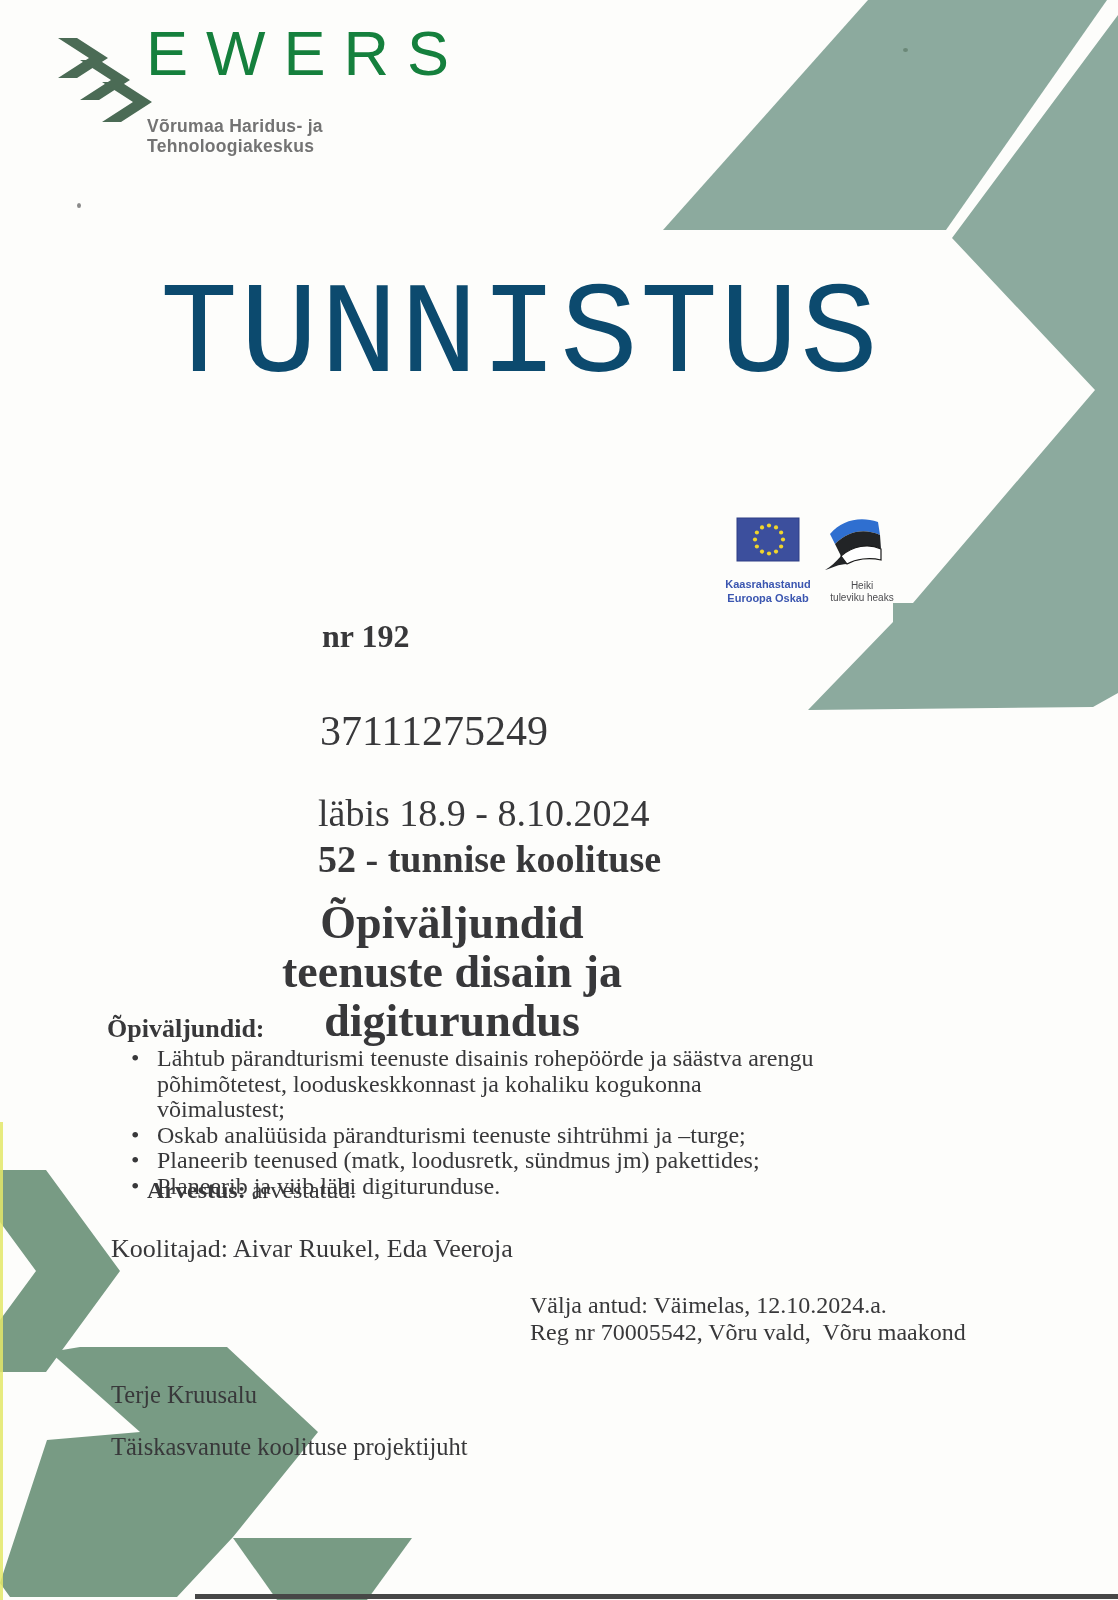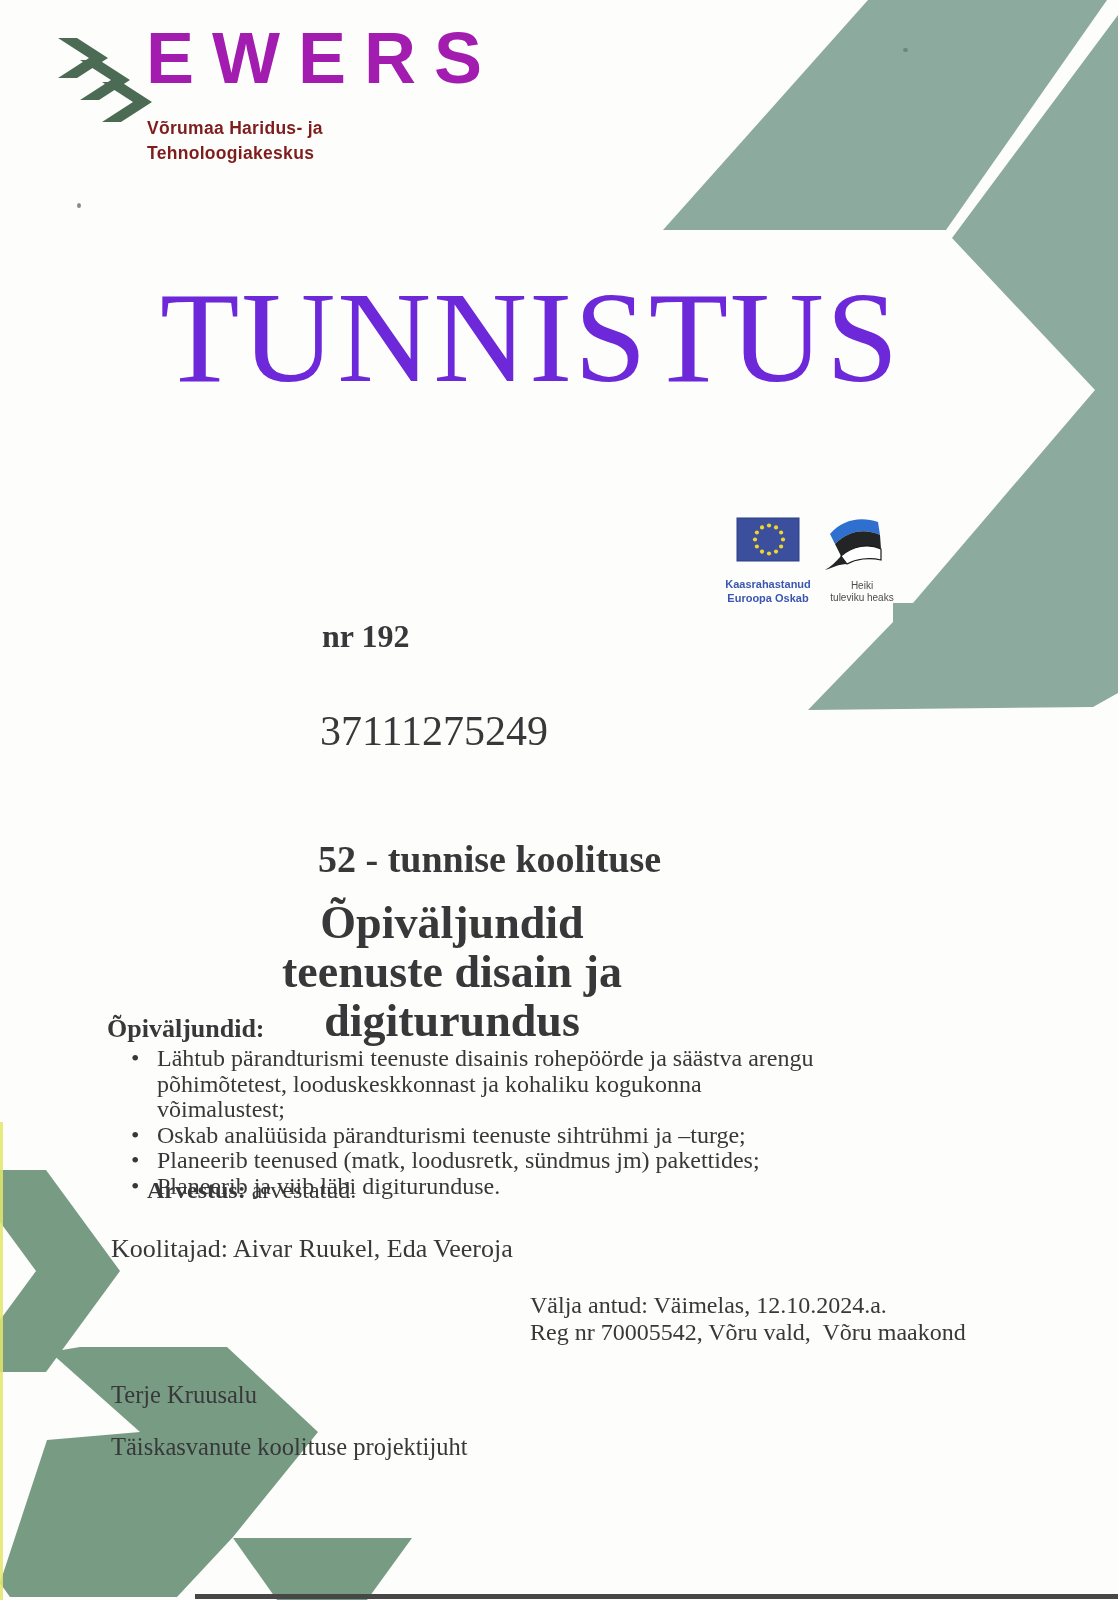--- a/index.html
+++ b/index.html
@@ -6,30 +6,30 @@
   .page{
     position:relative;width:1118px;height:1600px;margin:0 auto;
     background:#fdfdfb;overflow:hidden;
     font-family:"Liberation Serif", serif;color:#38383a;
   }
   .abs{position:absolute;}
   svg{display:block;}
   
   .brand-word{
     font-family:"Liberation Sans", sans-serif;
-    font-size:72px;line-height:1;letter-spacing:18px;color:#a21caf;font-weight:bold;
+    font-size:63px;line-height:1;letter-spacing:18px;color:#15803d;
   }
   .brand-sub{
     font-family:"Liberation Sans", sans-serif;font-weight:bold;
-    font-size:17.5px;line-height:25px;letter-spacing:.3px;color:#7f1d1d;
+    font-size:17.5px;line-height:20px;letter-spacing:.3px;color:#737373;
     white-space:pre-line;
   }
   .doc-title{
-    font-family:Liberation Serif, serif;
-    font-size:130px;line-height:1;letter-spacing:2px;color:#6d28d9;
+    font-family:Liberation Mono, monospace;
+    font-size:130px;line-height:1;letter-spacing:2px;color:#0c4a6e;
   }
   
   .eu-caption{width:130px;text-align:center;
     font-family:"Liberation Sans", sans-serif;font-weight:bold;
     font-size:11px;line-height:13.5px;color:#3b56b0;white-space:pre-line;}
   .ee-caption{width:112px;text-align:center;
     font-family:"Liberation Sans", sans-serif;
     font-size:10px;line-height:12px;color:#4c4c50;white-space:pre-line;}
   
   .cert-nr{font-size:32px;font-weight:bold;line-height:1;}
@@ -105,20 +105,21 @@
     <path d="M13,28 C26,15 42,12 58,19 L59,33 C46,27 31,30 19,40 Z" fill="#222426"></path>
     <path d="M19,40 C31,30 46,27 59,33 L59,44 C47,41 34,43 25,48 Z" fill="#ffffff" stroke="#1a1a1a" stroke-width="1.2"></path>
     <path d="M19,40 C14,46 8,51 3,54 C10,52 17,48 25,48 Z" fill="#222426"></path>
   </svg>
   <div class="abs ee-caption" style="left:806px;top:580px;">Heiki
 tuleviku heaks</div>
 
   <div class="abs cert-nr" style="left:322px;top:620px;">nr 192</div>
   <div class="abs cert-code" style="left:320px;top:710px;">37111275249</div>
 
+  <div class="abs cert-period" style="left:318px;top:794px;">läbis 18.9 - 8.10.2024</div>
   <div class="abs cert-duration" style="left:318px;top:840px;">52 - tunnise koolituse</div>
 
   <div class="abs course-title" style="left:152px;top:898px;">
     <div>Õpiväljundid</div>
     <div>teenuste disain ja digiturundus</div>
   </div>
 
   <div class="abs outcomes-heading" style="left:107px;top:1016px;">Õpiväljundid:</div>
   <ul class="abs outcomes-list" style="left:131px;top:1046px;">
     <li>

